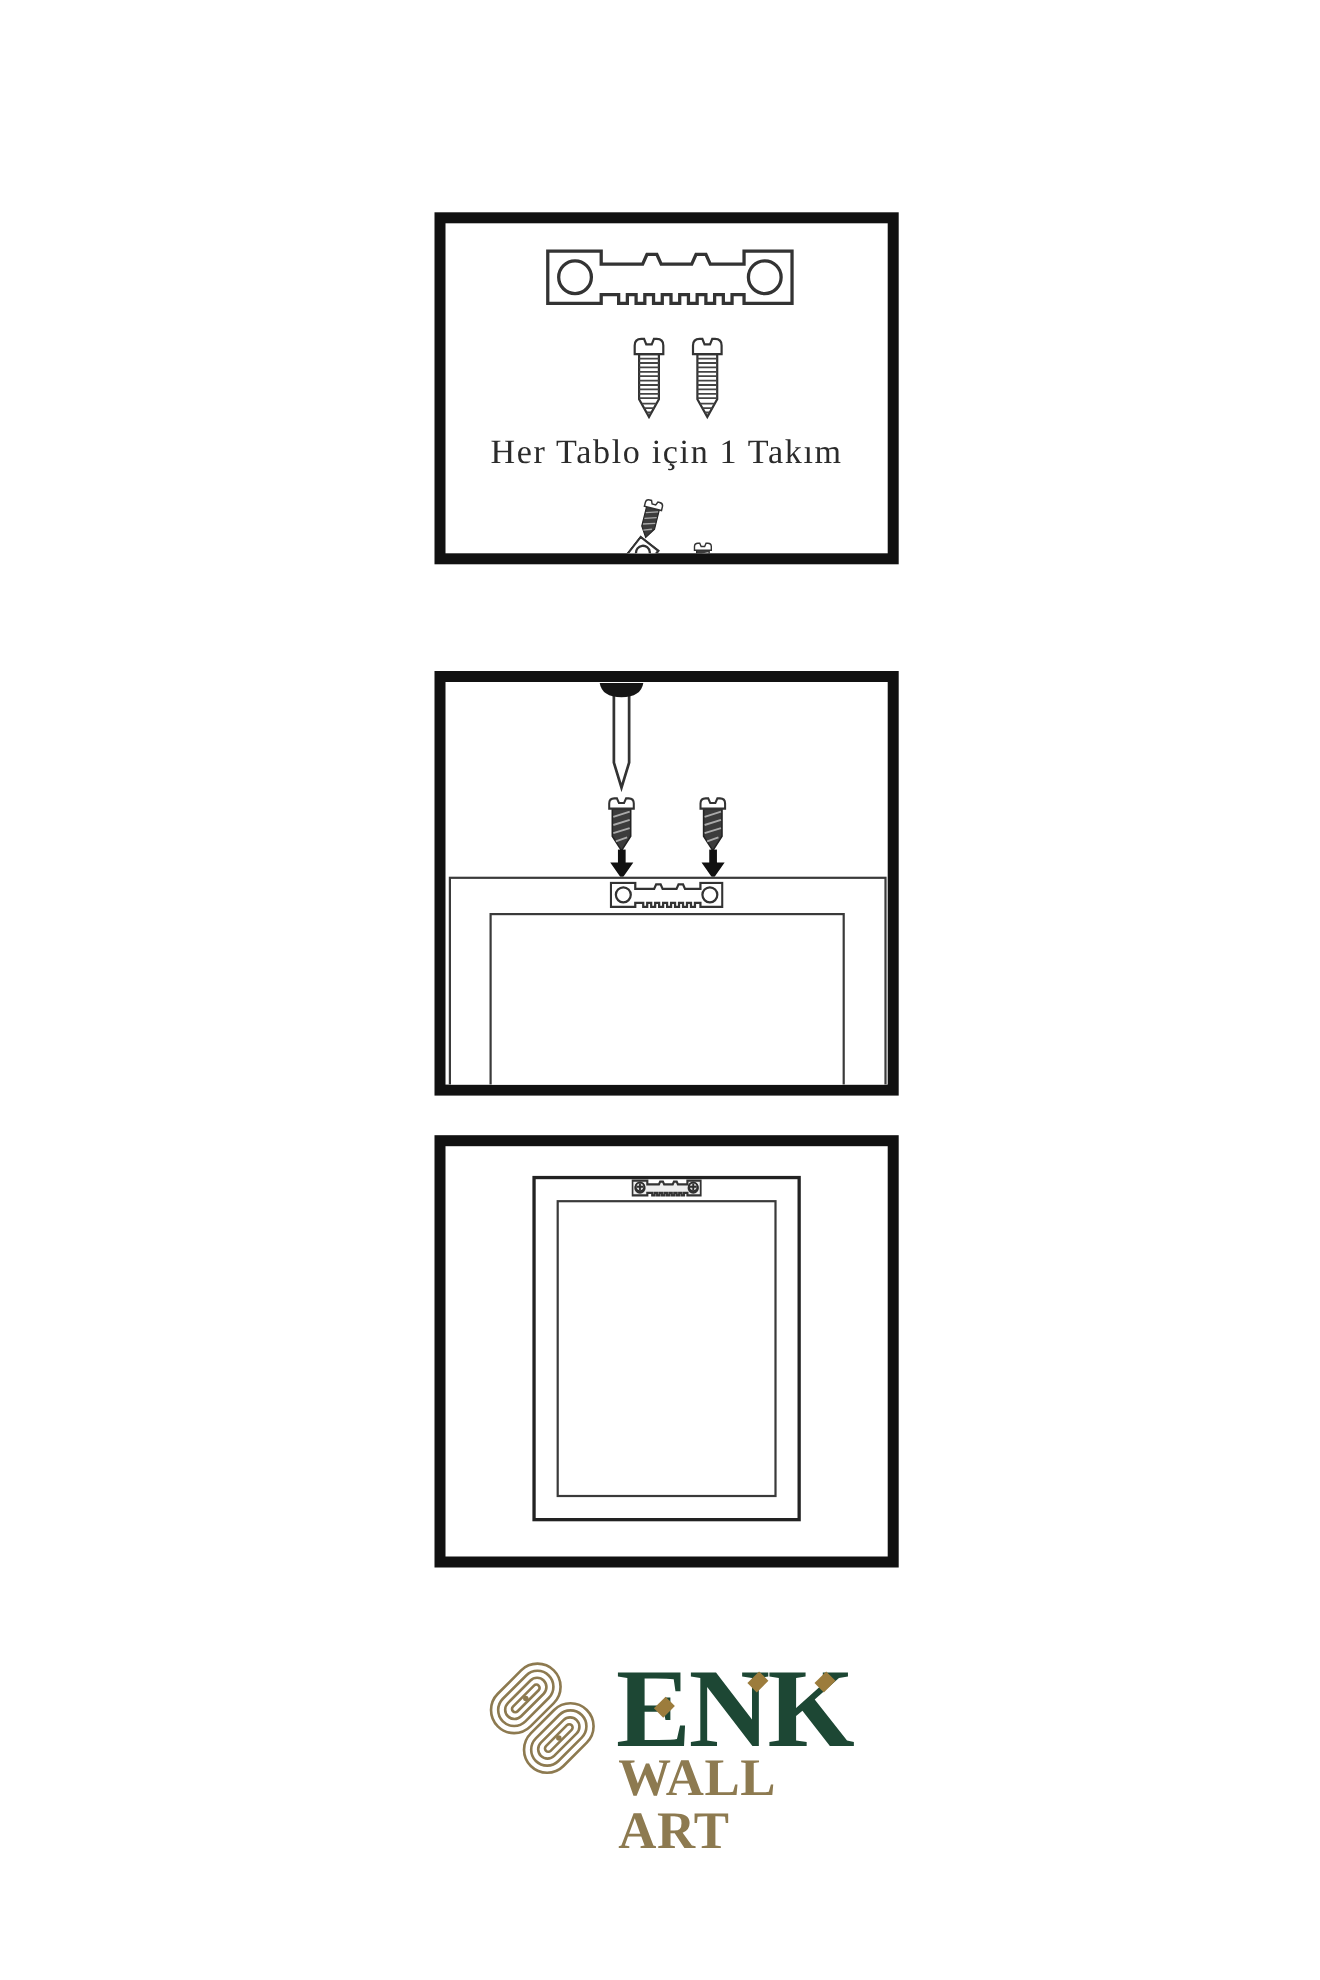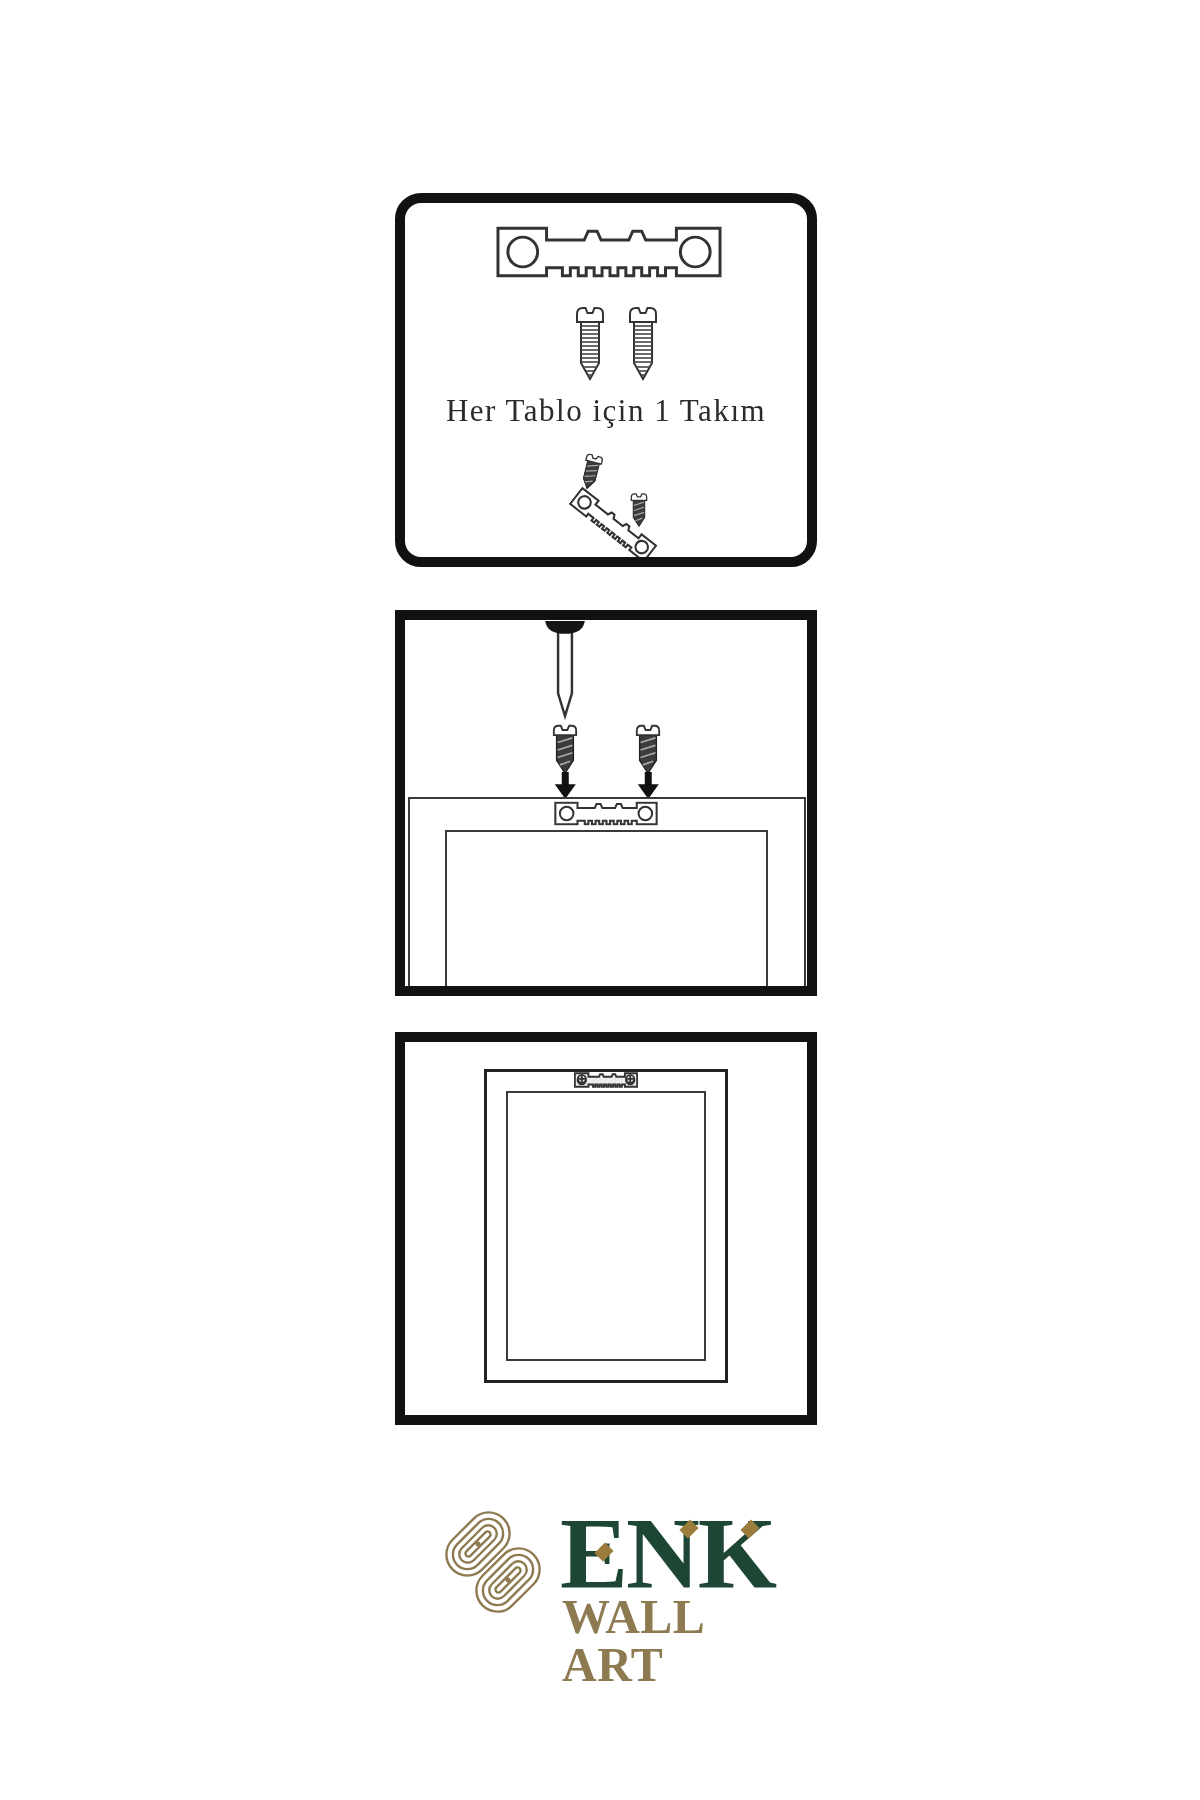--- a/index.html
+++ b/index.html
@@ -5,21 +5,21 @@
   html,body{margin:0;padding:0;}
   body{
     width:1200px;height:1800px;position:relative;
     background:var(--background,#ffffff);
     font-family:"Liberation Serif", serif;
   }
   .panel{
     position:absolute;left:395px;width:422px;box-sizing:border-box;
     border:10px solid var(--panel-border,#111);background:#fff;overflow:hidden;
   }
-  #panel1{top:193px;height:374px;border-radius:26px;}
+  #panel1{top:193px;height:320px;}
   #panel2{top:610px;height:386px;}
   #panel3{top:1032px;height:393px;}
   .abs{position:absolute;}
   .caption{
     position:absolute;left:0;top:190px;width:100%;text-align:center;
     font-size:31px;letter-spacing:1.5px;color:var(--ink,#2b2b2b);font-weight:400;
   }
   .frame-rect{position:absolute;box-sizing:border-box;background:#fff;}
   .outer-back{border:2px solid var(--line,#3a3a3a);}
   .inner-back{border:2px solid var(--line,#3a3a3a);}

